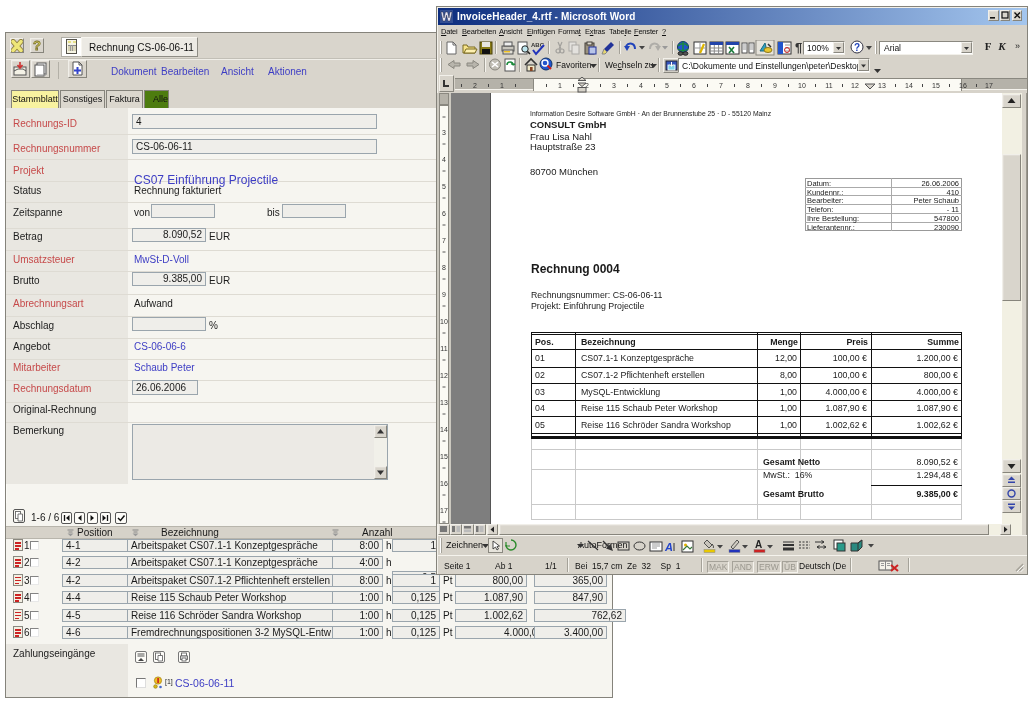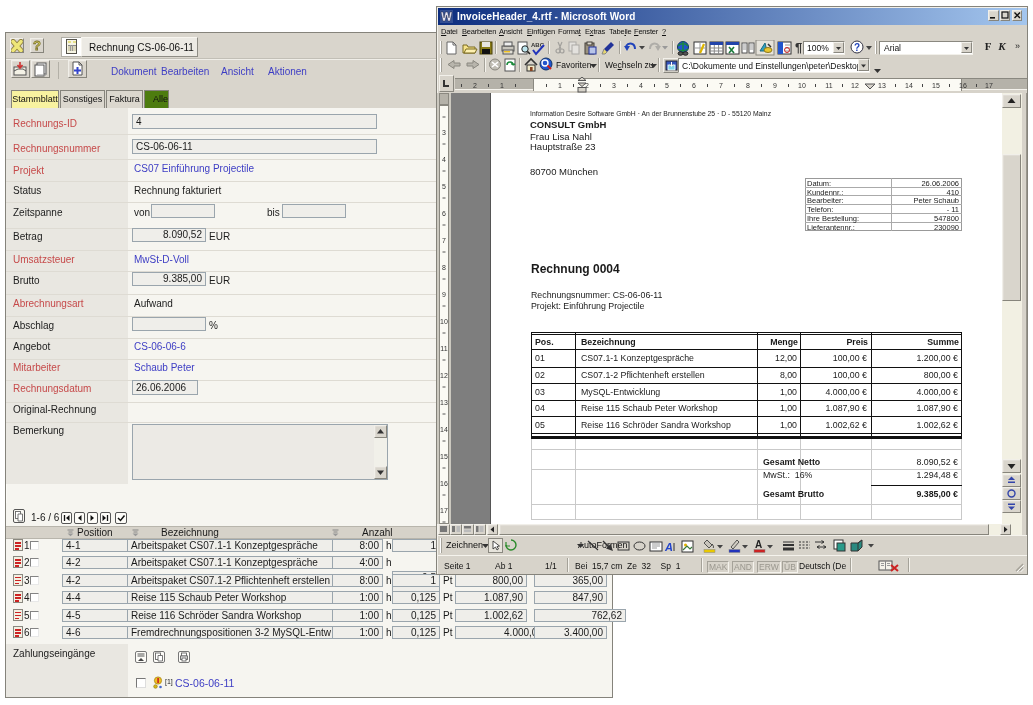--- a/index.html
+++ b/index.html
@@ -96,21 +96,21 @@
     <div class="rowsep" style="top:230px;"></div>
     <div class="rowsep" style="top:251px;"></div>
     <div class="rowsep" style="top:272px;"></div>
     <div class="rowsep" style="top:294px;"></div>
     <div class="rowsep" style="top:314px;"></div>
     <div class="lbl red" style="top:10px;">Rechnungs-ID</div>
     <div class="inp" style="left:126px;top:6px;width:245px;height:15px;line-height:13px;">4</div>
     <div class="lbl red" style="top:35px;">Rechnungsnummer</div>
     <div class="inp" style="left:126px;top:31px;width:245px;height:15px;line-height:13px;">CS-06-06-11</div>
     <div class="lbl red" style="top:57px;">Projekt</div>
-    <div class="abs blu" style="left:128px;top:55px;font-size:10px;">CS07 Einführung Projectile</div>
+    <div class="abs blu" style="left:128px;top:65px;font-size:12px;">CS07 Einführung Projectile</div>
     <div class="lbl blk" style="top:77px;">Status</div>
     <div class="abs blk" style="left:128px;top:77px;font-size:10px;">Rechnung fakturiert</div>
     <div class="lbl blk" style="top:99px;">Zeitspanne</div>
     <div class="abs blk" style="left:128px;top:99px;font-size:10px;">von</div>
     <div class="inp" style="left:145px;top:96px;width:64px;height:14px;"></div>
     <div class="abs blk" style="left:261px;top:99px;font-size:10px;">bis</div>
     <div class="inp" style="left:276px;top:96px;width:64px;height:14px;"></div>
     <div class="lbl blk" style="top:123px;">Betrag</div>
     <div class="inp inpr" style="left:126px;top:120px;width:74px;height:14px;">8.090,52</div>
     <div class="abs blk" style="left:203px;top:123px;font-size:10px;">EUR</div>

